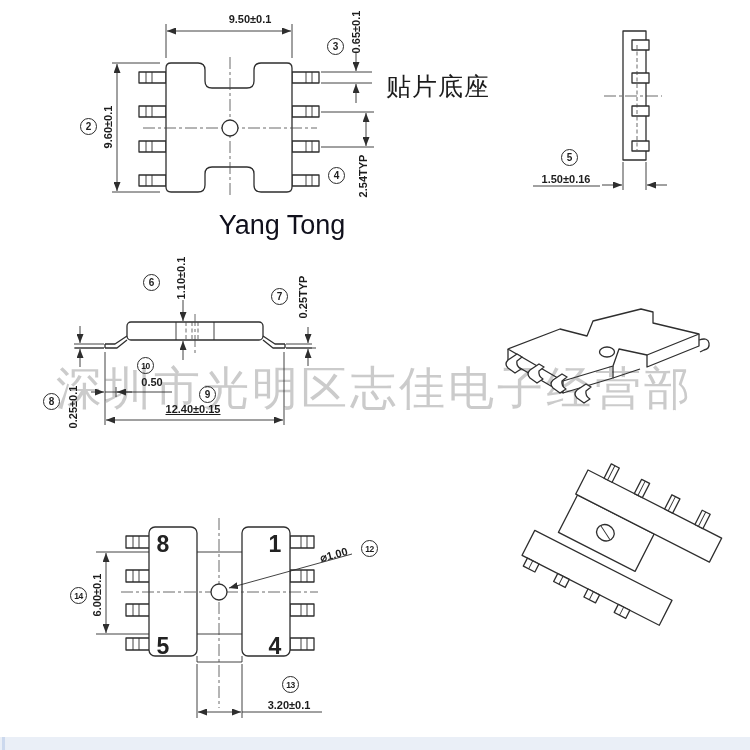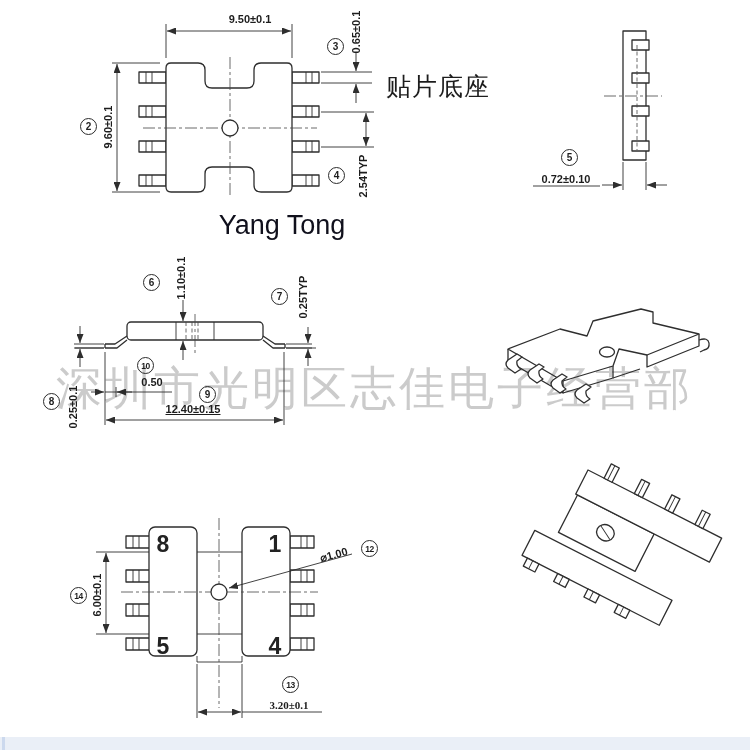--- a/index.html
+++ b/index.html
@@ -239,29 +239,29 @@
         <rect x="120" y="-16" width="9" height="16" class="olw"></rect>
           <path class="thin" d="M124 -16 V0"></path>
       </g>
     </g>
   </svg>
 
   <div class="txt" style="left:230px;top:19px;padding-left:40px;">9.50±0.1</div>
   <div class="vtxt" style="left:108px;top:127px;">9.60±0.1</div>
   <div class="vtxt" style="left:356px;top:32px;">0.65±0.1</div>
   <div class="vtxt" style="left:363px;top:176px;">2.54TYP</div>
-  <div class="txt" style="left:566px;top:179px;">0.72±0.10</div>
+  <div class="txt" style="left:566px;top:179px;">1.50±0.16</div>
   <div class="vtxt" style="left:181px;top:278px;">1.10±0.1</div>
   <div class="vtxt" style="left:303px;top:297px;">0.25TYP</div>
   <div class="vtxt" style="left:73px;top:407px;">0.25±0.1</div>
   <div class="txt" style="left:152px;top:382px;">0.50</div>
   <div class="txt" style="left:193px;top:409px;text-decoration:underline;">12.40±0.15</div>
   <div class="vtxt" style="left:97px;top:595px;">6.00±0.1</div>
   <div class="txt" style="left:334px;top:555px;transform:translate(-50%,-50%) rotate(-15deg);">⌀1.00</div>
-  <div class="txt" style="left:289px;top:705px;font-family:Liberation Serif, serif;">3.20±0.1</div>
+  <div class="txt" style="left:289px;top:705px;">3.20±0.1</div>
 
   <div class="pin-num" style="left:163px;top:544px;">8</div>
   <div class="pin-num" style="left:275px;top:544px;">1</div>
   <div class="pin-num" style="left:163px;top:646px;">5</div>
   <div class="pin-num" style="left:275px;top:646px;">4</div>
 
   <div class="balloon" style="left:80px;top:118px;">2</div>
   <div class="balloon" style="left:327px;top:38px;">3</div>
   <div class="balloon" style="left:328px;top:167px;">4</div>
   <div class="balloon" style="left:561px;top:149px;">5</div>

